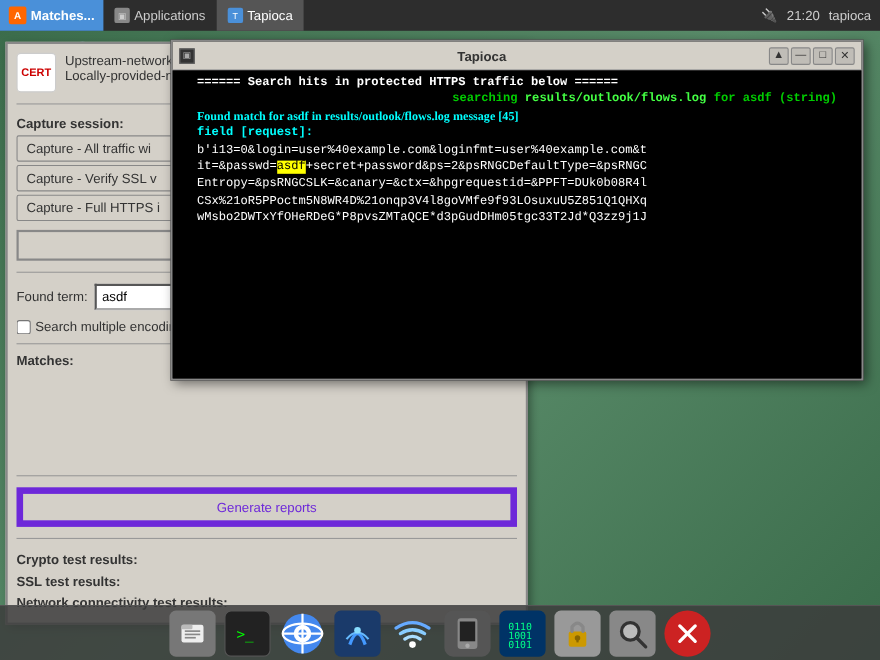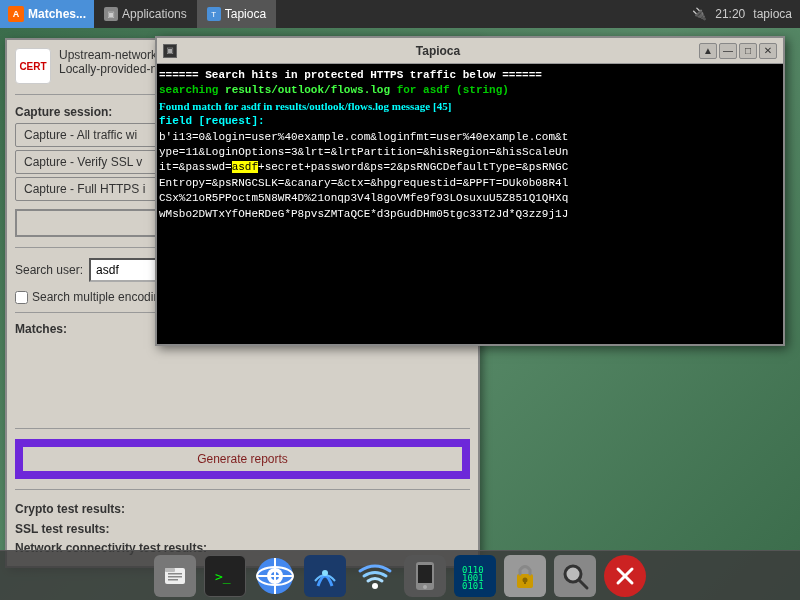--- a/index.html
+++ b/index.html
@@ -200,21 +200,21 @@
     .terminal-menu-item {
       padding: 2px 6px;
       font-size: 12px;
       color: #333;
       cursor: pointer;
     }
 
     .terminal-content {
       flex: 1;
       background: black;
-      padding: 4px 2px;
+      padding: 4px 22px;
       overflow: hidden;
       font-family: 'Courier New', monospace;
       font-size: 11px;
       line-height: 1.4;
     }
 
     .term-line { display: block; white-space: pre; }
 
     
     .tapioca-window {
@@ -326,23 +326,23 @@
       text-align: center;
       font-size: 12px;
       color: #555;
       padding: 4px 0;
     }
 
     .generate-btn {
       width: 100%;
       padding: 5px;
       background: #d4d0c8;
-      border: 8px solid #6d28d9;
-      font-size: 12px;
-      color: #7f1d1d;
+      border: 6px solid #6d28d9;
+      font-size: 12px;
+      color: #6d28d9;
       cursor: pointer;
       text-align: center;
     }
 
     .results-section {
       font-size: 12px;
       color: #333;
       line-height: 1.6;
     }
 
@@ -457,25 +457,24 @@
       <div class="terminal-title-text">Tapioca</div>
       <div class="terminal-win-btns">
         <div class="terminal-win-btn">▲</div>
         <div class="terminal-win-btn">—</div>
         <div class="terminal-win-btn">□</div>
         <div class="terminal-win-btn">✕</div>
       </div>
     </div>
     <div class="terminal-content">
       <span class="term-line" style="color:white;font-weight:bold;">====== Search hits in protected HTTPS traffic below ======</span>
-      <span class="term-line" style="color:#00cc00;font-weight:bold;"><span style="color:#00cc00;font-weight:bold;">searching</span> <span style="color:#44ff44;">results/outlook/flows.log</span> <span style="color:#00cc00;">for asdf (string)</span></span>
+      <span class="term-line" style="color:#00cc00;font-weight:bold;text-align:right;"><span style="color:#00cc00;font-weight:bold;">searching</span> <span style="color:#44ff44;">results/outlook/flows.log</span> <span style="color:#00cc00;">for asdf (string)</span></span>
       <span class="term-line" style="color:#00ffff;font-weight:bold;font-family:Liberation Serif, serif;">Found match for asdf in results/outlook/flows.log message [45]</span>
       <span class="term-line" style="color:#00ffff;font-weight:bold;">field [request]:</span>
       <span class="term-line" style="color:white;">b'i13=0&amp;login=user%40example.com&amp;loginfmt=user%40example.com&amp;t</span>
-      <span class="term-line" style="color:white;">ype=11&amp;LoginOptions=3&amp;lrt=&amp;lrtPartition=&amp;hisRegion=&amp;hisScaleUn</span>
       <span class="term-line" style="color:white;">it=&amp;passwd=<span style="background:#ffff00;color:black;">asdf</span>+secret+password&amp;ps=2&amp;psRNGCDefaultType=&amp;psRNGC</span>
       <span class="term-line" style="color:white;">Entropy=&amp;psRNGCSLK=&amp;canary=&amp;ctx=&amp;hpgrequestid=&amp;PPFT=DUk0b08R4l</span>
       <span class="term-line" style="color:white;">CSx%21oR5PPoctm5N8WR4D%21onqp3V4l8goVMfe9f93LOsuxuU5Z851Q1QHXq</span>
       <span class="term-line" style="color:white;">wMsbo2DWTxYfOHeRDeG*P8pvsZMTaQCE*d3pGudDHm05tgc33T2Jd*Q3zz9j1J</span>
     </div>
   </div>
 
   <div class="tapioca-window">
 
     <div class="tapioca-inner">
@@ -497,21 +496,21 @@
           <button class="capture-btn">Capture - Verify SSL v</button>
           <button class="capture-btn">Capture - Full HTTPS i</button>
         </div>
       </div>
 
       <button class="stop-btn">Stop current capture</button>
 
       <div class="divider"></div>
 
       <div class="search-row">
-        <span class="tapioca-label">Search user:</span>
+        <span class="tapioca-label">Found term:</span>
         <input class="search-input" type="text" value="asdf" style="">
         <button class="search-btn">Search</button>
       </div>
 
       <div class="checkbox-row">
         <input type="checkbox" style="">
         <span class="tapioca-label">Search multiple encodings</span>
       </div>
 
       <div class="matches-section">

